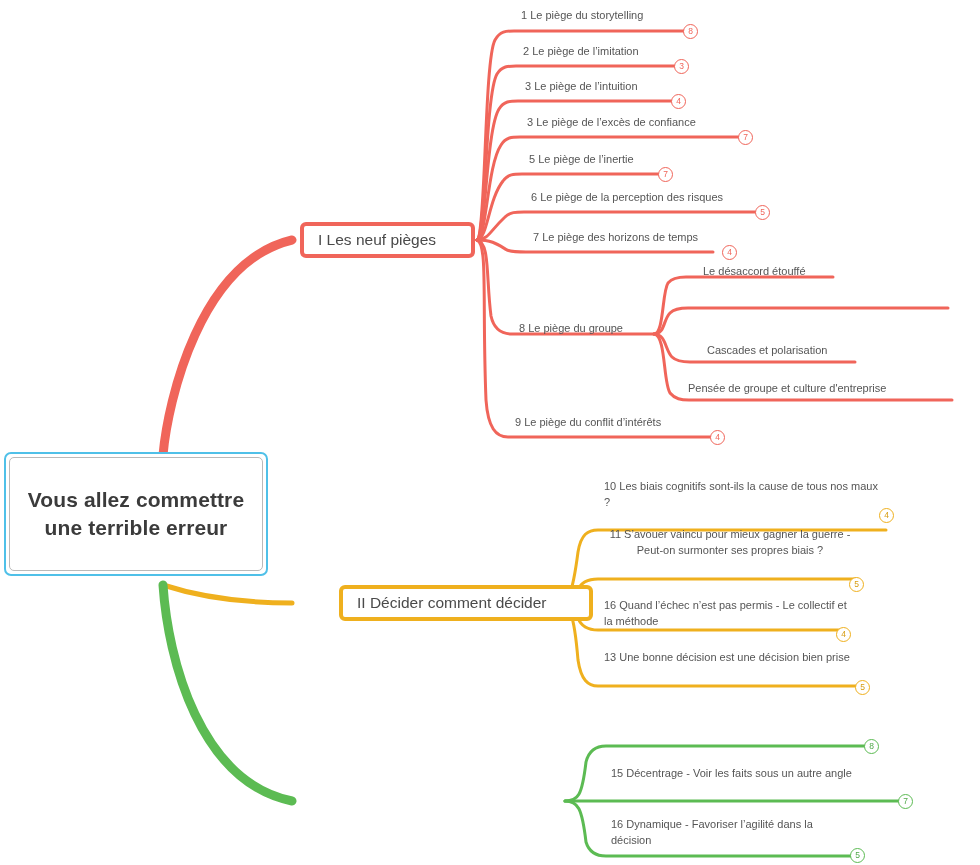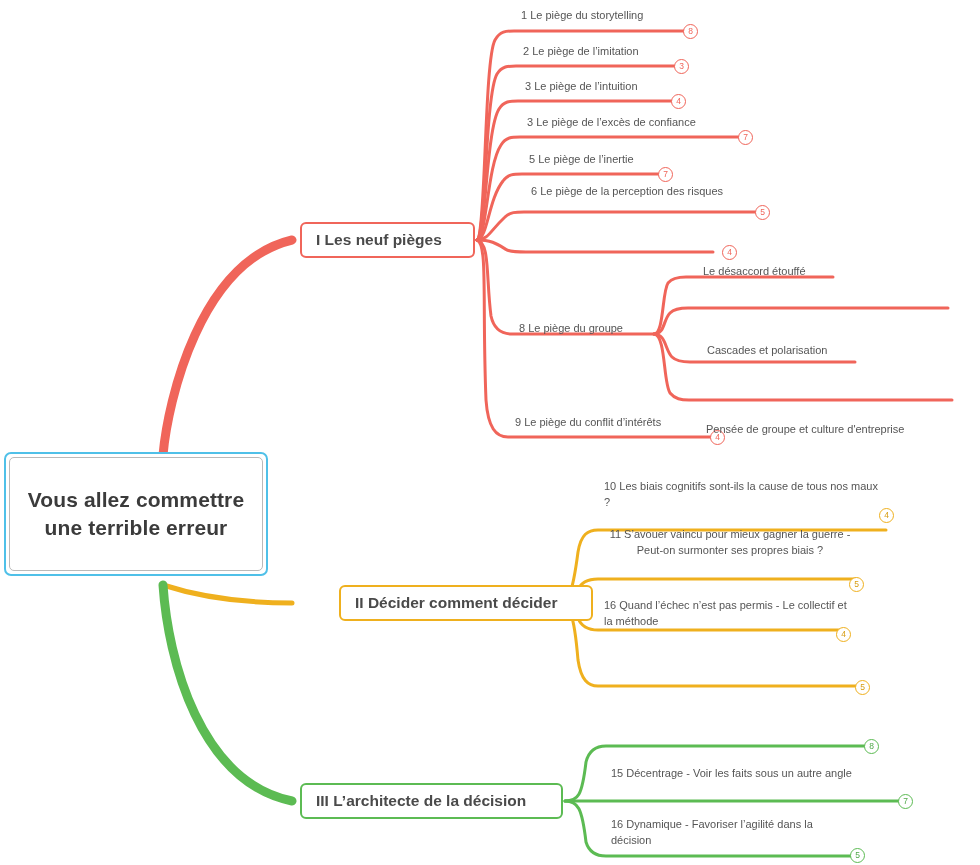--- a/index.html
+++ b/index.html
@@ -37,27 +37,26 @@
     font-weight:bold;
     color:#3b3b3b;
     line-height:1.32;
     letter-spacing:.1px;
   }
 
   
   .lvl1{
     position:absolute;
     box-sizing:border-box;
-    border:2px solid #0f766e;
+    border:4px solid #0f766e;
     border-radius:6px;
     background:#fff;
     display:flex;align-items:center;
     padding:0 14px;
     white-space:nowrap;
-    font-weight:bold;
   }
   .lvl1 .lvl1-label{
     font-size:15.5px;
     color:#4a4a4a;
     line-height:1;
   }
   .lvl1.c-red{border-color:#F0655A;}
   .lvl1.c-yellow{border-color:#EFB01E;}
   .lvl1.c-green{border-color:#5CBB53;}
 
@@ -134,62 +133,61 @@
   </div>
 
   <div class="lvl1 c-red" style="left:300px;top:222px;width:175px;height:36px;">
     <span class="lvl1-label">I Les neuf pièges</span>
   </div>
 
   <div class="lvl1 c-yellow" style="left:300px;top:585px;width:254px;height:36px;margin-left:39px;">
     <span class="lvl1-label">II Décider comment décider</span>
   </div>
 
-  <div class="lvl1 c-green" style="left:300px;top:783px;width:263px;height:36px;">
-    <span class="lvl1-label">III L’architecte de la décision</span>
-  </div>
 
   <div class="leaf nowrap" style="left:521px;top:8px;">1 Le piège du storytelling</div>
   <div class="badge" style="left:683px;top:24px;">8</div>
 
   <div class="leaf nowrap" style="left:523px;top:44px;">2 Le piège de l’imitation</div>
   <div class="badge" style="left:674px;top:59px;">3</div>
 
   <div class="leaf nowrap" style="left:525px;top:79px;">3 Le piège de l’intuition</div>
   <div class="badge" style="left:671px;top:94px;">4</div>
 
   <div class="leaf nowrap" style="left:527px;top:115px;">3 Le piège de l’excès de confiance</div>
   <div class="badge" style="left:738px;top:130px;">7</div>
 
   <div class="leaf nowrap" style="left:529px;top:152px;">5 Le piège de l’inertie</div>
   <div class="badge" style="left:658px;top:167px;">7</div>
 
-  <div class="leaf nowrap" style="left:531px;top:184px;">6 Le piège de la perception des risques</div>
+  <div class="leaf nowrap" style="left:531px;top:190px;">6 Le piège de la perception des risques</div>
   <div class="badge" style="left:755px;top:205px;">5</div>
 
+  <div class="leaf nowrap" style="left:533px;top:230px;">7 Le piège des horizons de temps</div>
   <div class="badge" style="left:722px;top:245px;">4</div>
 
   <div class="leaf nowrap" style="left:519px;top:321px;">8 Le piège du groupe</div>
 
   <div class="leaf nowrap" style="left:515px;top:415px;">9 Le piège du conflit d’intérêts</div>
   <div class="badge" style="left:710px;top:430px;">4</div>
 
   <div class="leaf nowrap" style="left:703px;top:264px;">Le désaccord étouffé</div>
   <div class="leaf nowrap" style="left:707px;top:343px;">Cascades et polarisation</div>
-  <div class="leaf nowrap" style="left:706px;top:381px;margin-top:41px;">Pensée de groupe et culture d'entreprise</div>
+  <div class="leaf nowrap" style="left:688px;top:381px;">Pensée de groupe et culture d'entreprise</div>
 
   <div class="leaf" style="left:604px;top:479px;width:278px;">10 Les biais cognitifs sont-ils la cause de tous nos maux ?</div>
   <div class="badge c-yellow" style="left:879px;top:508px;">4</div>
 
   <div class="leaf" style="left:604px;top:527px;width:252px;text-align:center;">11 S’avouer vaincu pour mieux gagner la guerre - Peut-on surmonter ses propres biais ?</div>
   <div class="badge c-yellow" style="left:849px;top:577px;">5</div>
 
   <div class="leaf" style="left:604px;top:598px;width:246px;">16 Quand l’échec n’est pas permis - Le collectif et la méthode</div>
   <div class="badge c-yellow" style="left:836px;top:627px;">4</div>
 
+  <div class="leaf" style="left:604px;top:650px;width:262px;">13 Une bonne décision est une décision bien prise</div>
   <div class="badge c-yellow" style="left:855px;top:680px;">5</div>
 
   <div class="badge c-green" style="left:864px;top:739px;">8</div>
 
   <div class="leaf" style="left:611px;top:766px;width:245px;">15 Décentrage - Voir les faits sous un autre angle</div>
   <div class="badge c-green" style="left:898px;top:794px;">7</div>
 
   <div class="leaf" style="left:611px;top:817px;width:232px;">16 Dynamique - Favoriser l’agilité dans la décision</div>
   <div class="badge c-green" style="left:850px;top:848px;">5</div>
 

